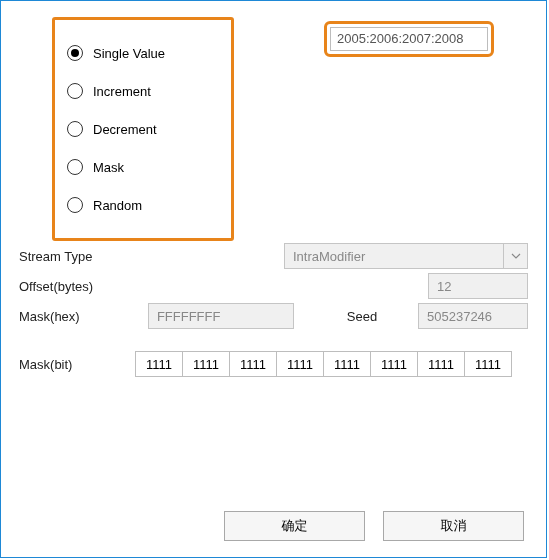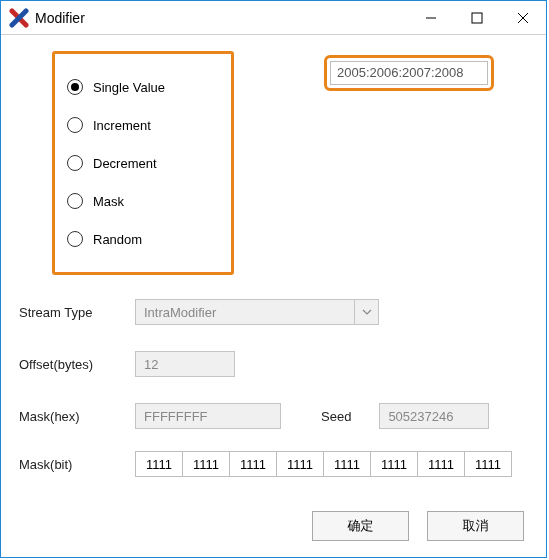--- a/index.html
+++ b/index.html
@@ -99,22 +99,22 @@
     padding: 3px 6px;
     font-size: 13px;
     color: #555;
     width: 158px;
     height: 24px;
     line-height: 16px;
   }
   .form-row {
     display: flex;
     align-items: center;
-    margin-top: 22px;
     height: 30px;
+    justify-content: space-between;
   }
   .form-label {
     width: 116px;
     color: #222;
   }
   .disabled-input {
     background: #f0f0f0;
     border: 1px solid #c5c5c5;
     color: #888;
     height: 26px;
@@ -166,62 +166,36 @@
   
   .footer {
     height: 50px;
     display: flex;
     justify-content: flex-end;
     align-items: center;
     padding: 0 22px 12px 0;
     gap: 18px;
   }
   .btn {
-    width: 97px;
+    width: 141px;
     height: 30px;
     border: 1px solid #a8a8a8;
     background: #f6f6f6;
     display: flex;
     align-items: center;
     justify-content: center;
     font-size: 13px;
     color: #000;
   }
 </style>
 </head>
 <body>
 
 <div class="window">
 
-  <div class="titlebar">
-    <span class="app-icon">
-      <svg viewBox="0 0 20 20" width="20" height="20">
-        <line x1="3" y1="3" x2="17" y2="17" stroke="#c62828" stroke-width="5" stroke-linecap="round"></line>
-        <line x1="17" y1="3" x2="3" y2="17" stroke="#1e4fa3" stroke-width="5" stroke-linecap="round"></line>
-      </svg>
-    </span>
-    <span class="title-text">Modifier</span>
-    <span class="spacer"></span>
-    <div class="win-btn">
-      <svg width="12" height="12">
-          <line x1="1" y1="6" x2="11" y2="6"></line>
-        </svg>
-    </div>
-    <div class="win-btn">
-      <svg width="12" height="12">
-          <rect x="1" y="1" width="10" height="10"></rect>
-        </svg>
-    </div>
-    <div class="win-btn">
-      <svg width="12" height="12">
-          <line x1="1" y1="1" x2="11" y2="11"></line>
-          <line x1="11" y1="1" x2="1" y2="11"></line>
-        </svg>
-    </div>
-  </div>
 
   <div class="content">
 
     <div class="top-row">
       <div class="radio-group" id="radio-group">
           <div class="radio-item">
             <span class="radio-circle">
               <span class="dot"></span>
             </span>
             <span>Single Value</span>

